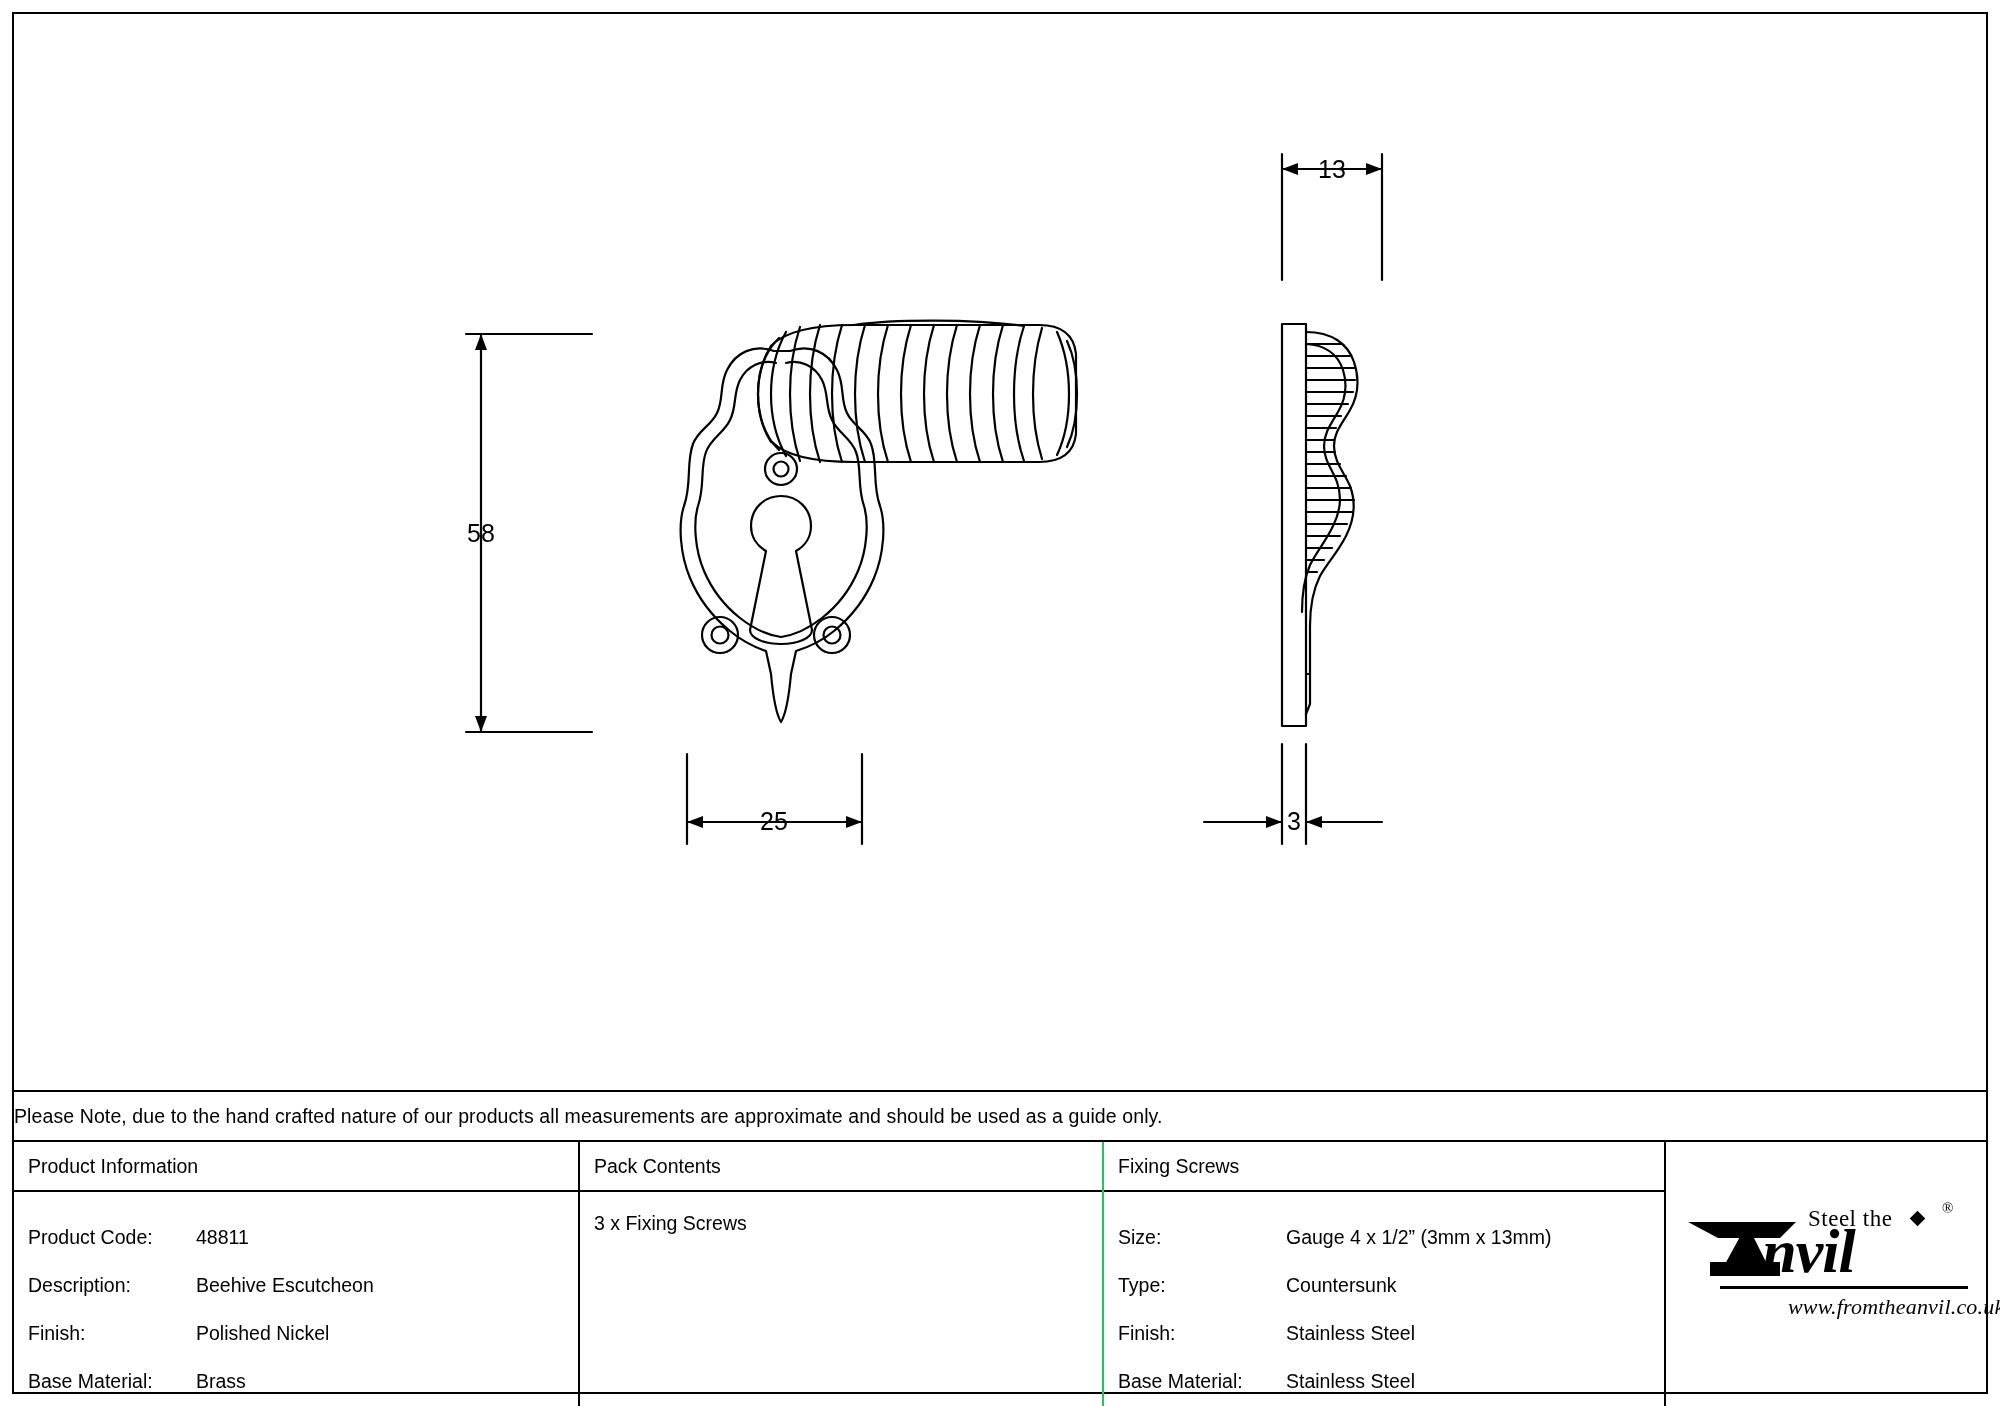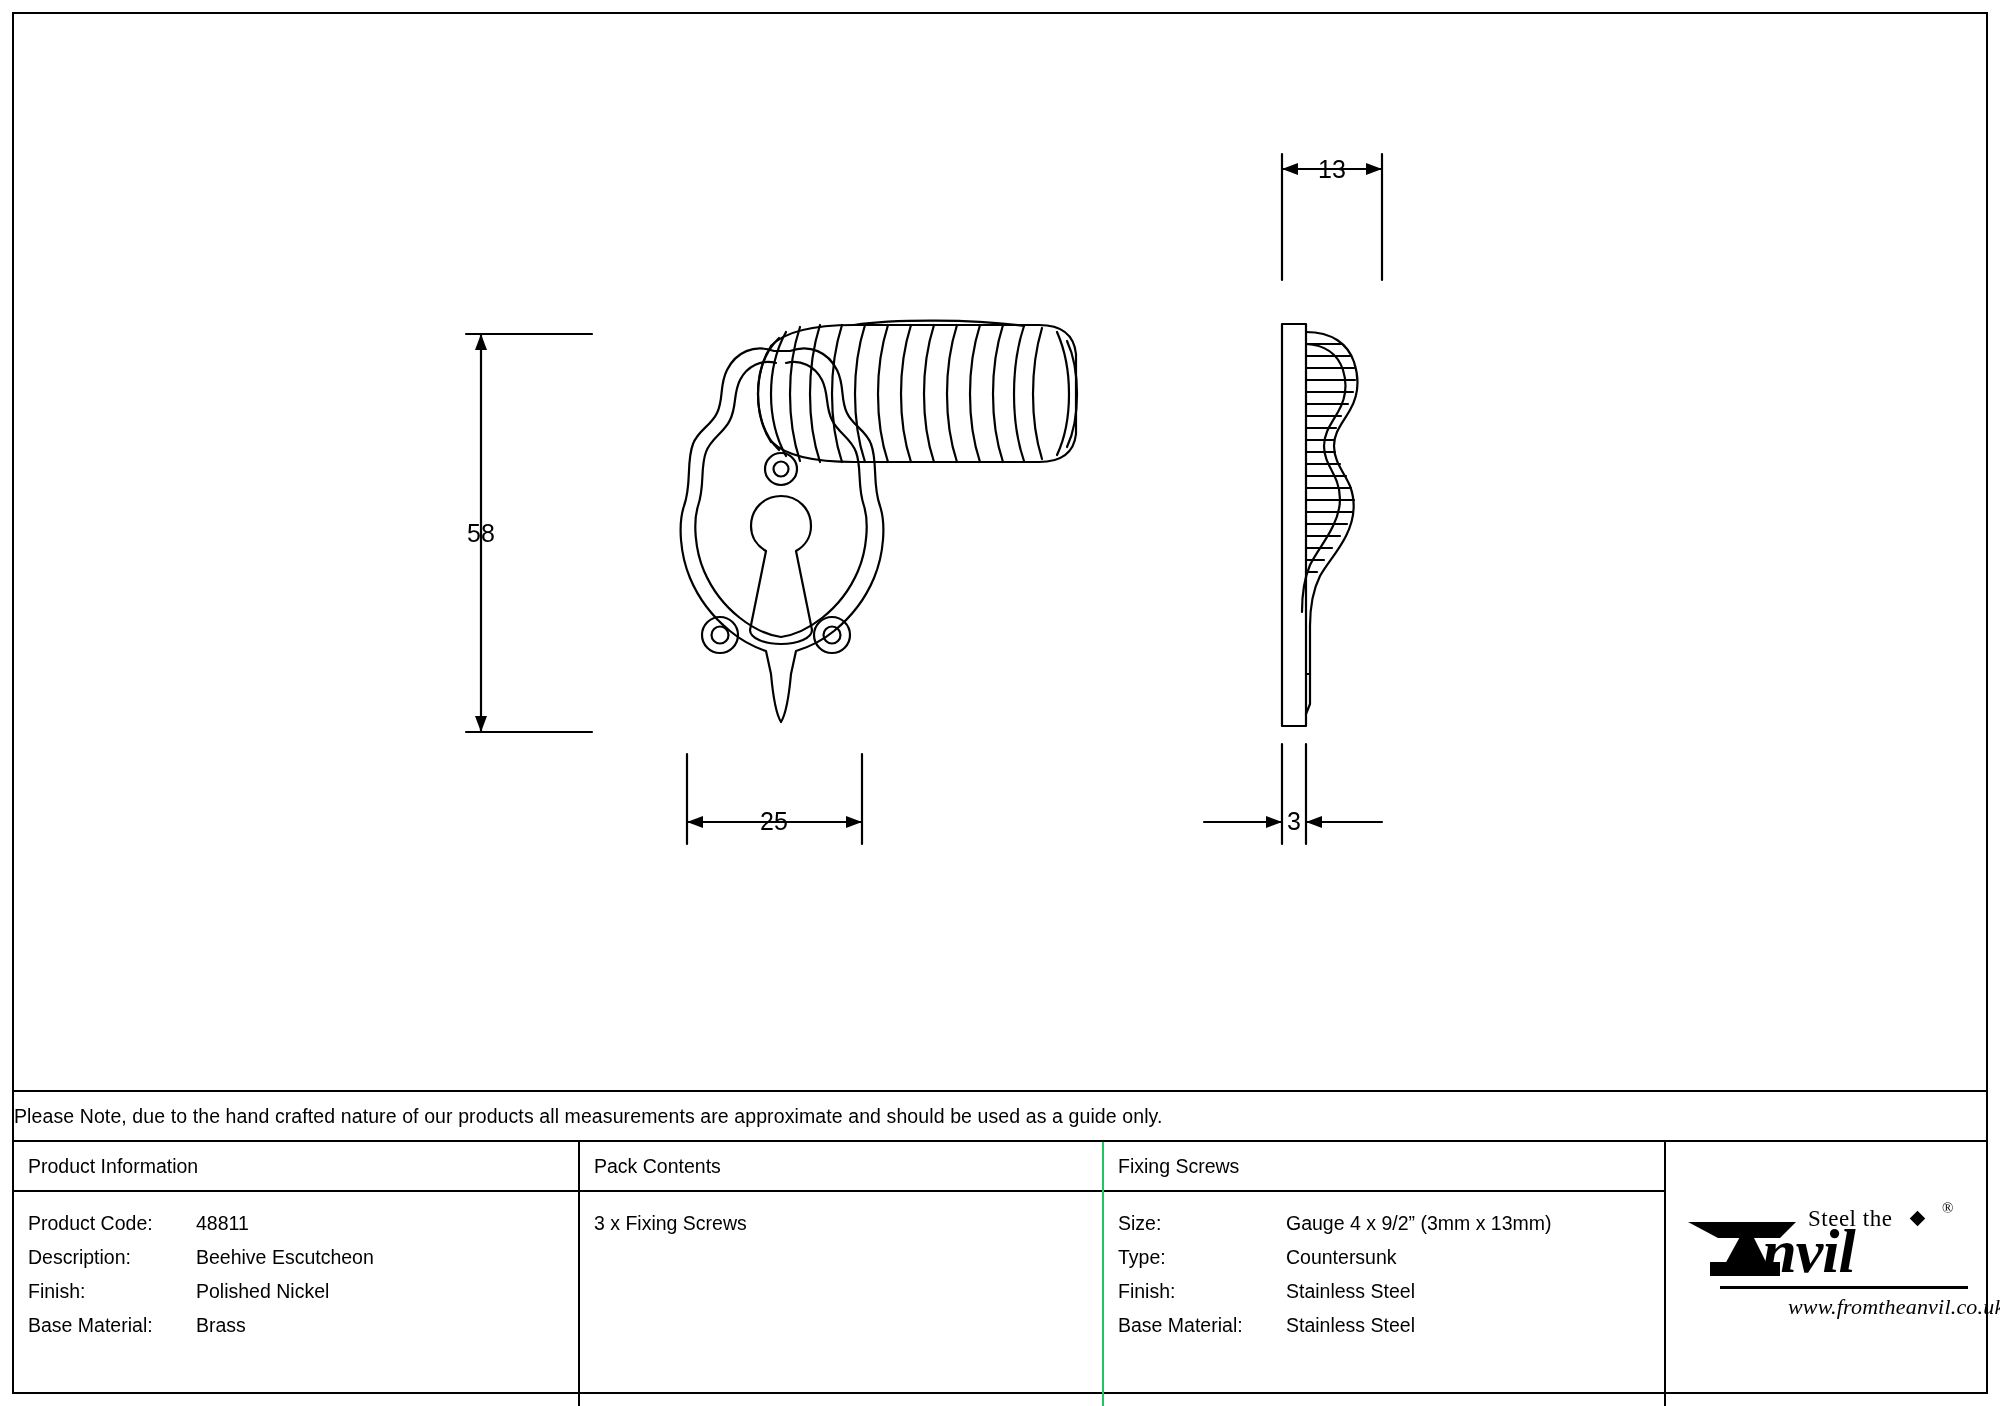--- a/index.html
+++ b/index.html
@@ -76,21 +76,21 @@
     font-size: 19.5px;
     border-bottom: 2px solid #000;
     box-sizing: border-box;
   }
   .col-head.blank { border-bottom: none; }
   .col-body {
     padding: 14px 0 0 14px;
     font-size: 19.5px;
     line-height: 34px;
   }
-  .kv { display: flex; }
+  .kv { display: flex; margin-top: 14px; }
   .kv .k { width: 168px; flex: none; }
   .kv-fix .k { width: 168px; }
   .plain-line { }
 
   
   .logo-wrap {
     position: absolute;
     left: 14px;
     top: 52px;
     width: 290px;
@@ -380,21 +380,21 @@
       <div class="col-body">
         <div class="plain-line">3 x Fixing Screws</div>
       </div>
     </div>
 
     <div class="col col-fix">
       <div class="col-head">Fixing Screws</div>
       <div class="col-body">
         <div class="kv kv-fix">
           <span class="k">Size:</span>
-          <span class="v">Gauge 4 x 9/2” (3mm x 13mm)</span>
+          <span class="v">Gauge 4 x 1/2” (3mm x 13mm)</span>
         </div>
         <div class="kv kv-fix">
           <span class="k">Type:</span>
           <span class="v">Countersunk</span>
         </div>
         <div class="kv kv-fix">
           <span class="k">Finish:</span>
           <span class="v">Stainless Steel</span>
         </div>
         <div class="kv kv-fix">

